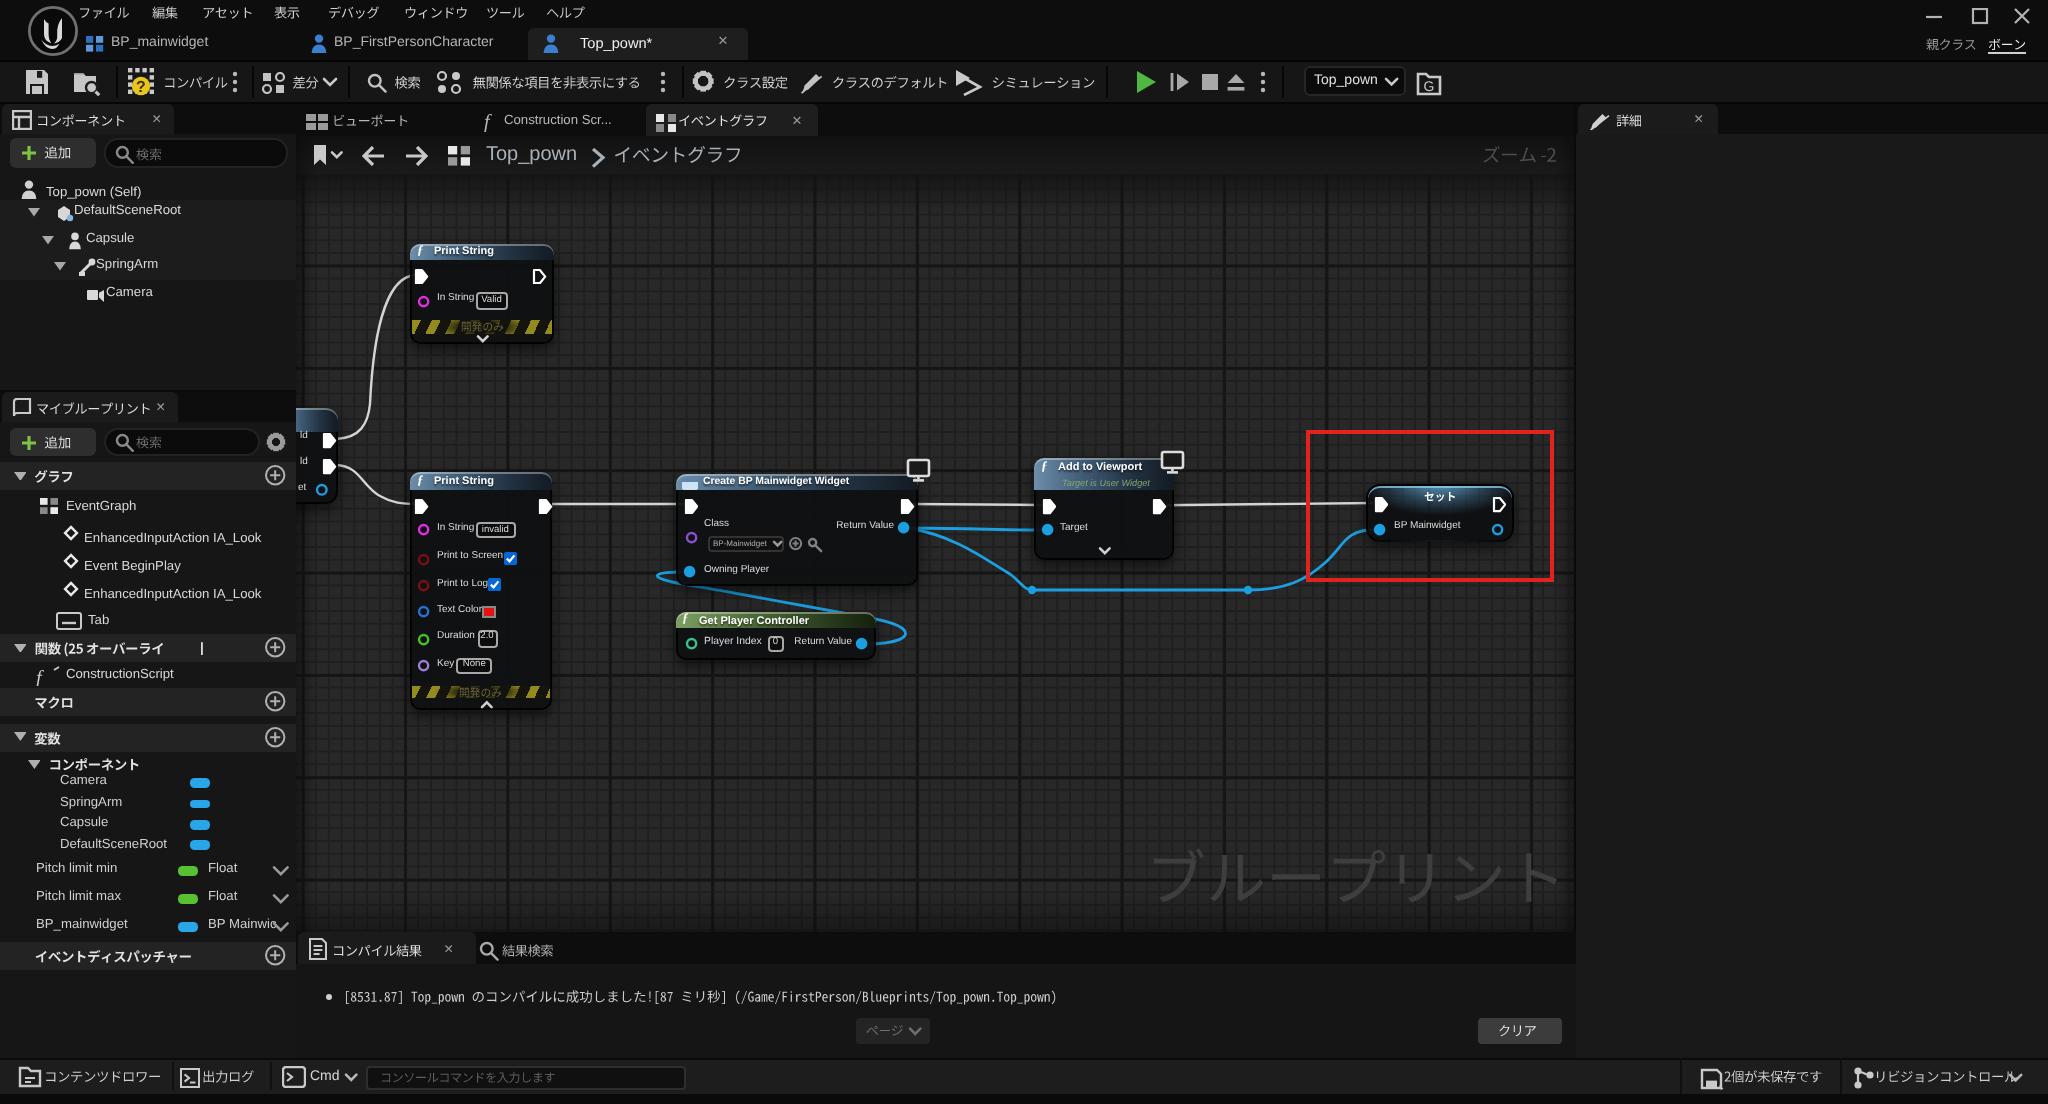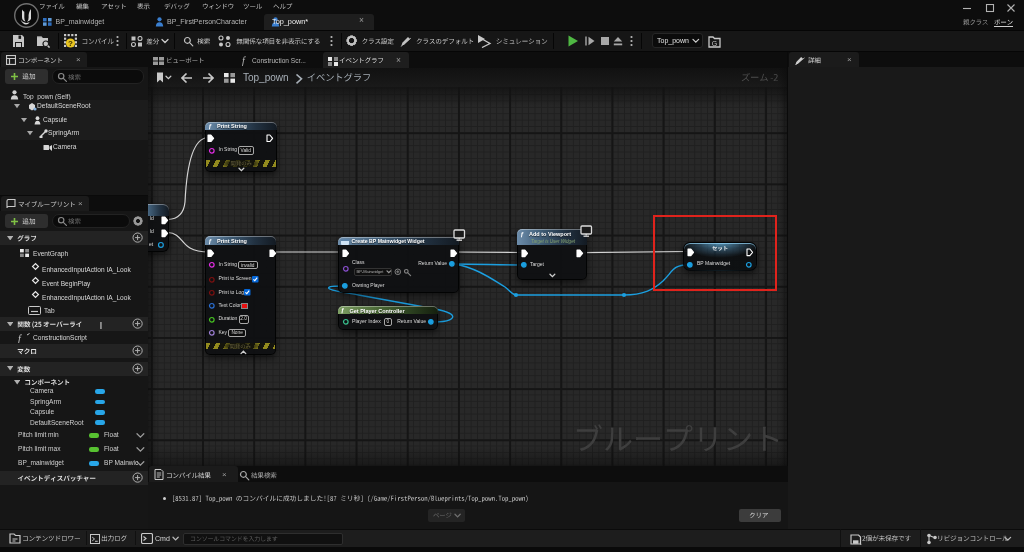--- a/index.html
+++ b/index.html
@@ -47,21 +47,21 @@
     <svg style="position:absolute;left:155px;top:16.5px" width="9" height="10">
       <circle cx="4.5" cy="2.3" r="2.1" fill="#3a7fd0"></circle>
       <path d="M0.8,9.5 Q1,5.2 4.5,5.2 Q8,5.2 8.2,9.5 Z" fill="#3a7fd0"></path>
     </svg>
     <div style="position:absolute;left:167px;top:18px;font:400 7px 'Liberation Sans', sans-serif;color:#b4b4b4;letter-spacing:0px;white-space:nowrap;line-height:1.15">BP_FirstPersonCharacter</div>
     <div style="position:absolute;left:264px;top:14px;width:110px;height:16px;background:#1e1e1e;border-radius:3px 3px 0 0"></div>
     <svg style="position:absolute;left:271px;top:16.5px" width="9" height="10">
       <circle cx="4.5" cy="2.3" r="2.1" fill="#3a7fd0"></circle>
       <path d="M0.8,9.5 Q1,5.2 4.5,5.2 Q8,5.2 8.2,9.5 Z" fill="#3a7fd0"></path>
     </svg>
-    <div style="position:absolute;left:272px;top:17.7px;font:400 7.3px 'Liberation Sans', sans-serif;color:#efefef;letter-spacing:0px;white-space:nowrap;line-height:1.15">Top_pown*</div>
+    <div style="position:absolute;left:290px;top:17.7px;font:400 7.3px 'Liberation Sans', sans-serif;color:#efefef;letter-spacing:0px;white-space:nowrap;line-height:1.15">Top_pown*</div>
     <div style="position:absolute;left:359px;top:16px;font:400 8.5px 'Liberation Sans', sans-serif;color:#9a9a9a;letter-spacing:0px;white-space:nowrap;line-height:1.15">×</div>
     <svg style="position:absolute;left:963.0px;top:17.0px;overflow:visible" width="27" height="10" viewBox="0 -7.5 27 9.7">
       <path d="M3.9 -3.7H5.5V-3.0H3.9ZM3.9 -2.6H5.5V-1.9H3.9ZM3.9 -4.7H5.5V-4.1H3.9ZM1.5 -5.4V-4.8H0.4V-4.4H3.1V-4.8H2.0V-5.4ZM0.3 -2.2V-1.8H1.4C1.1 -1.2 0.7 -0.6 0.2 -0.3C0.3 -0.2 0.4 -0.0 0.5 0.1C0.9 -0.2 1.2 -0.7 1.6 -1.2V0.5H2.0V-1.1C2.3 -0.9 2.7 -0.5 2.8 -0.3L3.1 -0.7C3.0 -0.8 2.3 -1.4 2.0 -1.6V-1.8H3.1V-2.2H2.0V-2.8H3.2V-3.3H0.3V-2.8H1.6V-2.2ZM0.8 -4.3C0.9 -3.9 1.0 -3.5 1.0 -3.3L1.4 -3.4C1.4 -3.6 1.3 -4.0 1.2 -4.3ZM2.4 -4.3C2.3 -4.1 2.2 -3.6 2.1 -3.4L2.4 -3.3C2.6 -3.5 2.7 -3.9 2.8 -4.2ZM3.4 -5.2V-1.5H3.8C3.8 -0.7 3.5 -0.1 2.7 0.2C2.8 0.3 2.9 0.4 3.0 0.5C3.9 0.2 4.2 -0.5 4.3 -1.5H4.8V-0.2C4.8 0.3 4.9 0.4 5.3 0.4C5.4 0.4 5.7 0.4 5.8 0.4C6.2 0.4 6.3 0.2 6.3 -0.7C6.2 -0.7 6.0 -0.8 5.9 -0.9C5.9 -0.1 5.9 0.0 5.7 0.0C5.7 0.0 5.4 0.0 5.4 0.0C5.3 0.0 5.3 -0.0 5.3 -0.2V-1.5H5.9V-5.2Z M9.8 -5.1 9.2 -5.2C9.1 -5.1 9.0 -4.8 9.0 -4.7C8.7 -4.1 8.1 -3.2 6.9 -2.5L7.4 -2.2C8.1 -2.7 8.6 -3.2 9.0 -3.8H11.2C11.1 -3.2 10.7 -2.4 10.2 -1.8C9.6 -1.1 8.8 -0.5 7.6 -0.1L8.1 0.3C9.3 -0.2 10.1 -0.8 10.7 -1.5C11.2 -2.2 11.6 -3.1 11.8 -3.7C11.9 -3.8 11.9 -4.0 12.0 -4.1L11.5 -4.3C11.4 -4.3 11.3 -4.3 11.1 -4.3H9.3L9.5 -4.5C9.6 -4.7 9.7 -4.9 9.8 -5.1Z M14.1 -4.8V-4.3C14.3 -4.3 14.5 -4.3 14.7 -4.3C15.0 -4.3 16.9 -4.3 17.2 -4.3C17.5 -4.3 17.7 -4.3 17.8 -4.3V-4.8C17.7 -4.8 17.4 -4.8 17.2 -4.8C16.9 -4.8 15.0 -4.8 14.7 -4.8C14.5 -4.8 14.3 -4.8 14.1 -4.8ZM18.3 -3.1 17.9 -3.4C17.9 -3.3 17.7 -3.3 17.6 -3.3C17.2 -3.3 14.5 -3.3 14.2 -3.3C14.0 -3.3 13.8 -3.3 13.5 -3.3V-2.8C13.8 -2.8 14.0 -2.8 14.2 -2.8C14.5 -2.8 17.3 -2.8 17.6 -2.8C17.5 -2.4 17.2 -1.8 16.8 -1.4C16.3 -0.8 15.5 -0.4 14.5 -0.2L14.9 0.3C15.8 0.0 16.6 -0.3 17.3 -1.1C17.8 -1.6 18.0 -2.3 18.2 -2.9C18.2 -3.0 18.3 -3.1 18.3 -3.1Z M24.1 -4.3 23.8 -4.6C23.7 -4.6 23.5 -4.5 23.3 -4.5C23.0 -4.5 21.0 -4.5 20.8 -4.5C20.6 -4.5 20.2 -4.6 20.1 -4.6V-4.0C20.2 -4.0 20.5 -4.0 20.8 -4.0C21.0 -4.0 23.1 -4.0 23.3 -4.0C23.1 -3.5 22.7 -2.7 22.2 -2.2C21.6 -1.5 20.6 -0.7 19.5 -0.3L20.0 0.1C20.9 -0.3 21.8 -1.0 22.5 -1.8C23.2 -1.2 23.9 -0.4 24.3 0.2L24.7 -0.2C24.3 -0.7 23.5 -1.6 22.8 -2.2C23.3 -2.7 23.7 -3.5 23.9 -4.1C24.0 -4.2 24.1 -4.3 24.1 -4.3Z" fill="#9b9b9b"></path>
     </svg>
     <svg style="position:absolute;left:994.0px;top:17.0px;overflow:visible" width="21" height="10" viewBox="0 -7.5 21 9.7">
       <path d="M4.9 -5.1 4.5 -5.0C4.7 -4.7 4.9 -4.4 5.1 -4.1L5.4 -4.3C5.3 -4.5 5.1 -4.9 4.9 -5.1ZM5.7 -5.3 5.3 -5.2C5.5 -4.9 5.7 -4.6 5.8 -4.3L6.2 -4.5C6.1 -4.7 5.8 -5.1 5.7 -5.3ZM2.1 -2.4 1.6 -2.6C1.4 -2.1 0.8 -1.3 0.4 -0.9L0.8 -0.6C1.2 -1.0 1.8 -1.8 2.1 -2.4ZM4.8 -2.6 4.4 -2.4C4.7 -2.0 5.2 -1.1 5.5 -0.6L5.9 -0.9C5.7 -1.4 5.2 -2.2 4.8 -2.6ZM0.6 -3.9V-3.4C0.8 -3.4 1.0 -3.4 1.2 -3.4H3.0V-3.3C3.0 -3.0 3.0 -0.8 3.0 -0.5C3.0 -0.3 2.9 -0.2 2.7 -0.2C2.5 -0.2 2.2 -0.2 2.0 -0.3L2.0 0.2C2.3 0.3 2.7 0.3 2.9 0.3C3.3 0.3 3.5 0.1 3.5 -0.2C3.5 -0.7 3.5 -2.8 3.5 -3.3V-3.4H5.2C5.4 -3.4 5.6 -3.4 5.7 -3.4V-3.9C5.6 -3.9 5.4 -3.9 5.2 -3.9H3.5V-4.5C3.5 -4.7 3.5 -4.9 3.5 -5.0H2.9C2.9 -4.9 3.0 -4.7 3.0 -4.5V-3.9H1.2C0.9 -3.9 0.8 -3.9 0.6 -3.9Z M7.0 -2.8V-2.2C7.2 -2.2 7.5 -2.2 7.9 -2.2C8.4 -2.2 10.9 -2.2 11.4 -2.2C11.7 -2.2 12.0 -2.2 12.1 -2.2V-2.8C12.0 -2.8 11.8 -2.8 11.4 -2.8C10.9 -2.8 8.3 -2.8 7.9 -2.8C7.5 -2.8 7.2 -2.8 7.0 -2.8Z M14.1 -4.8 13.7 -4.4C14.2 -4.0 15.0 -3.3 15.3 -3.0L15.7 -3.4C15.4 -3.8 14.5 -4.5 14.1 -4.8ZM13.5 -0.4 13.9 0.1C14.9 -0.1 15.8 -0.5 16.4 -0.9C17.4 -1.5 18.2 -2.4 18.6 -3.2L18.3 -3.8C17.9 -3.0 17.1 -2.0 16.1 -1.4C15.5 -1.0 14.7 -0.6 13.5 -0.4Z" fill="#e8e8e8"></path>
     </svg>
     <div style="position:absolute;left:994px;top:26px;width:19px;height:1px;background:#d0d0d0"></div>
     <div style="position:absolute;left:0;top:30px;width:1024px;height:22px;background:#161616;border-top:1px solid #050505;border-bottom:1px solid #060606"></div>
     <svg style="position:absolute;left:12px;top:34px" width="13" height="14">

